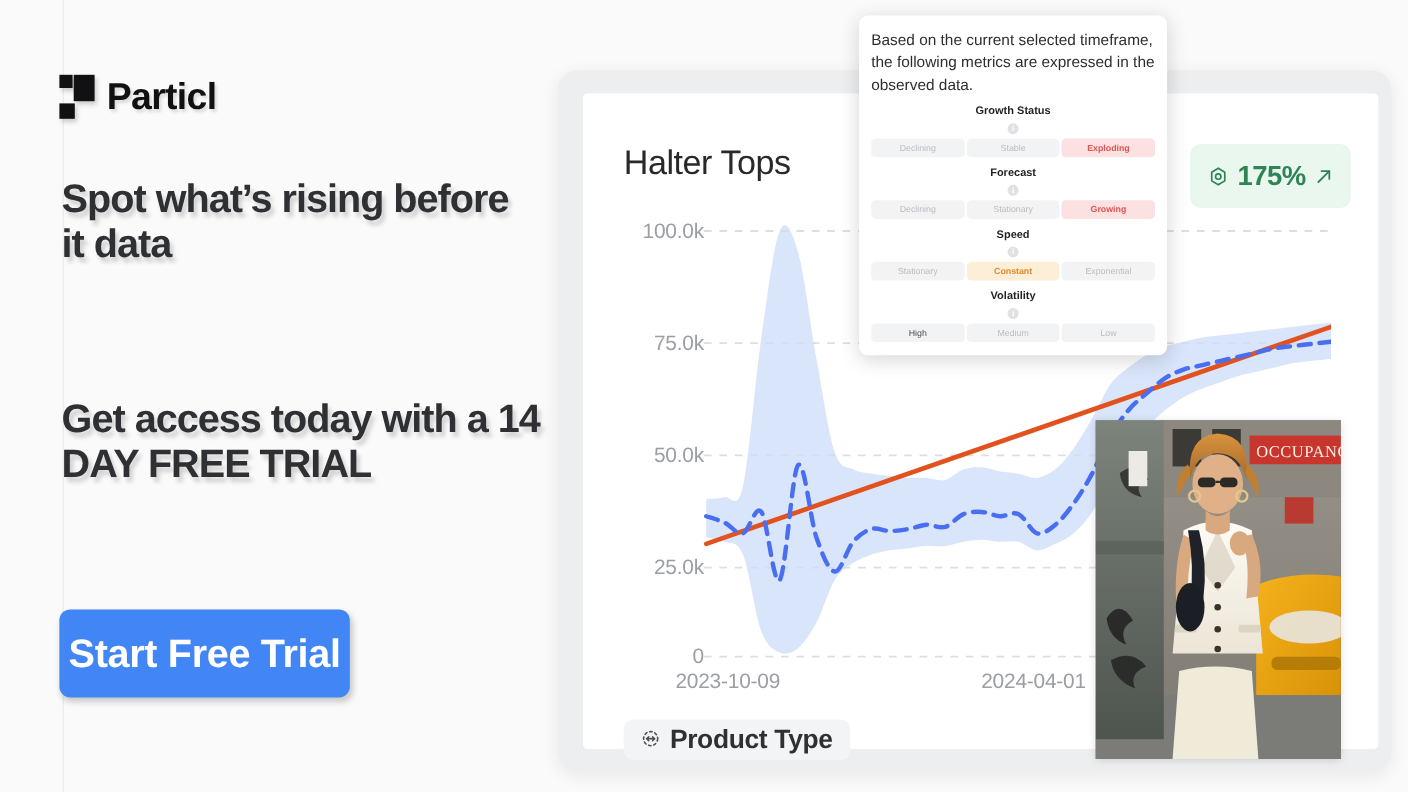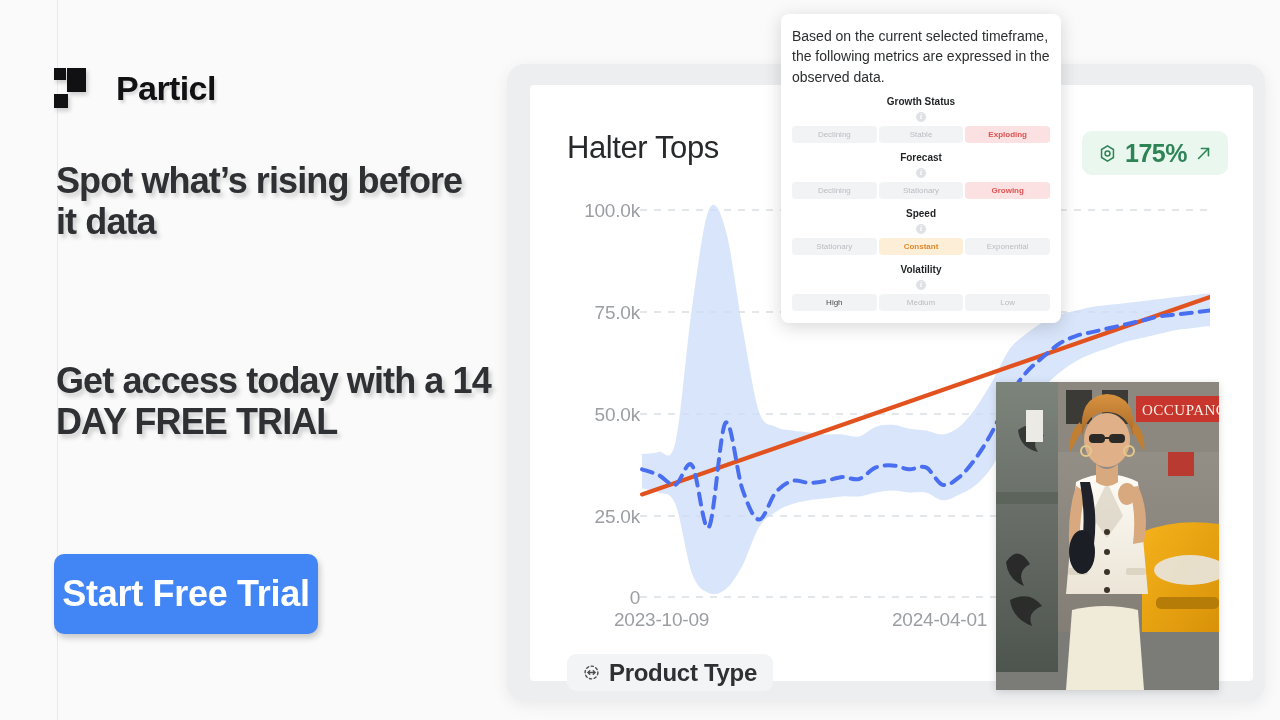--- a/index.html
+++ b/index.html
@@ -22,21 +22,21 @@
     left: 57px; top: 0;
     width: 1px; height: 720px;
     background: #e9e9e9;
   }
 
   .brand {
     position: absolute;
     left: 54px; top: 68px;
     display: flex;
     align-items: center;
-    gap: 30px;
+    gap: 11px;
   }
   .brand-mark {
     position: relative;
     width: 32px; height: 40px;
     filter: drop-shadow(2px 3px 2px rgba(0,0,0,0.18));
   }
   .brand-mark i {
     position: absolute;
     background: #111113;
     display: block;
@@ -103,21 +103,21 @@
     font-size: 31px;
     font-weight: 400;
     color: #27292b;
     letter-spacing: -0.4px;
   }
 
   
   .growth-badge {
     position: absolute;
     right: 25px; top: 46px;
-    height: 44px;
+    height: 58px;
     display: flex;
     align-items: center;
     gap: 8px;
     padding: 0 16px;
     border-radius: 10px;
     background: #e9f7ef;
     color: #2f8456;
   }
   .growth-badge .badge-value {
     font-size: 25px;

